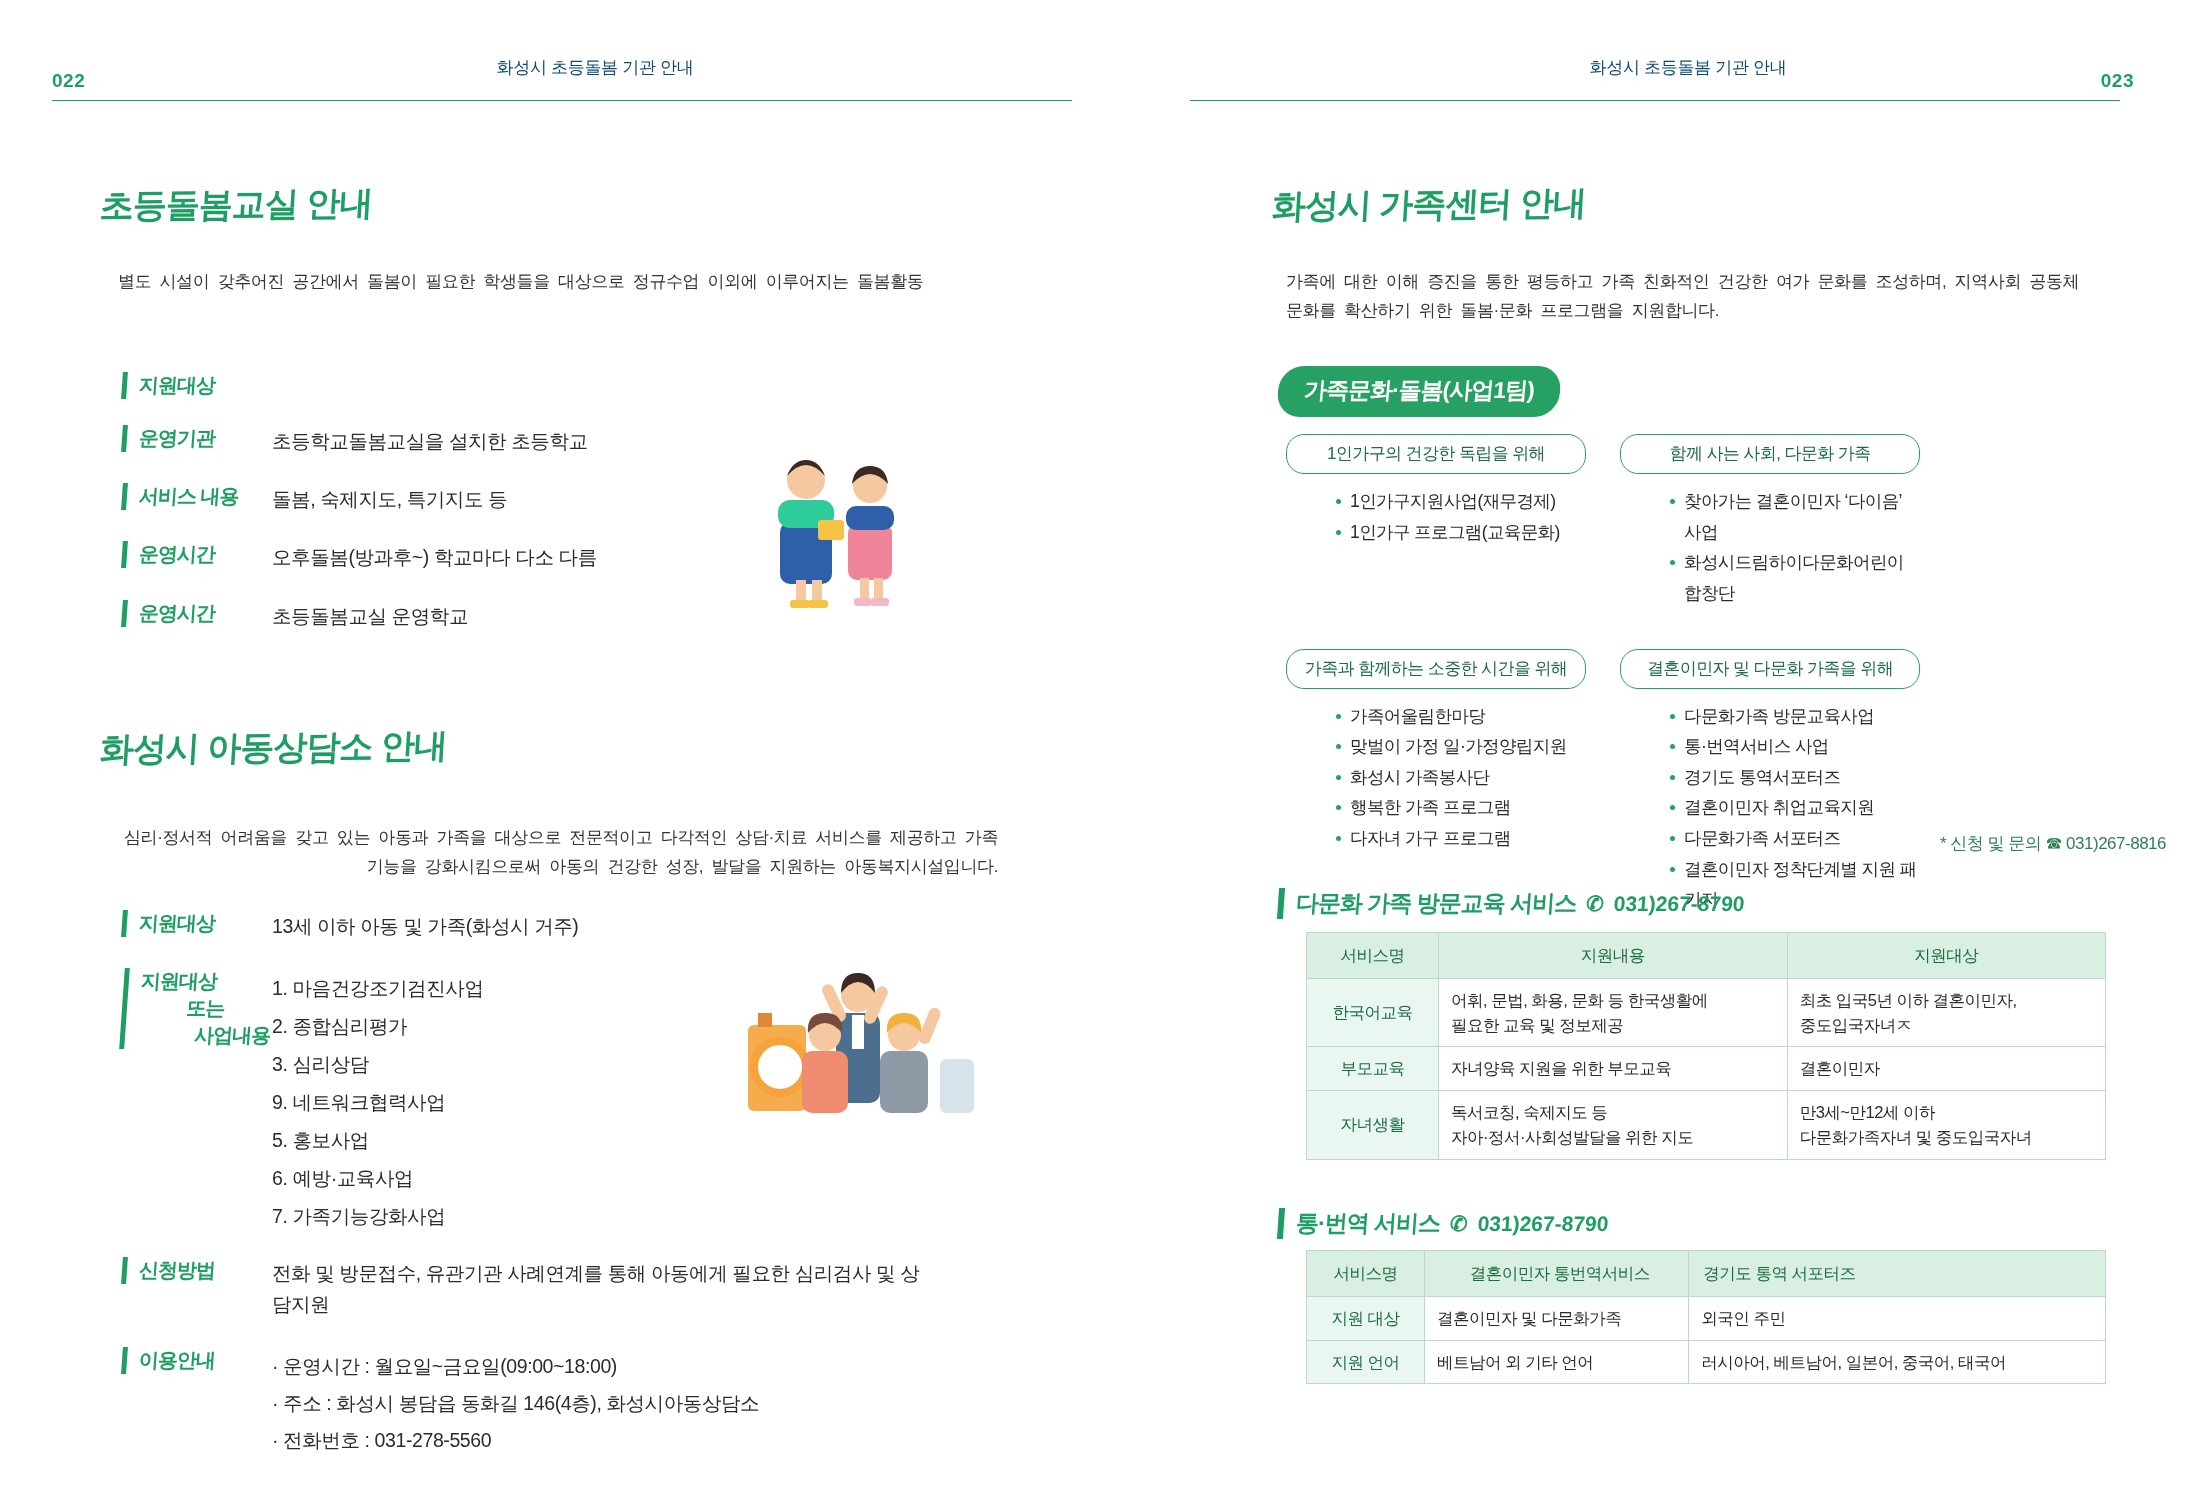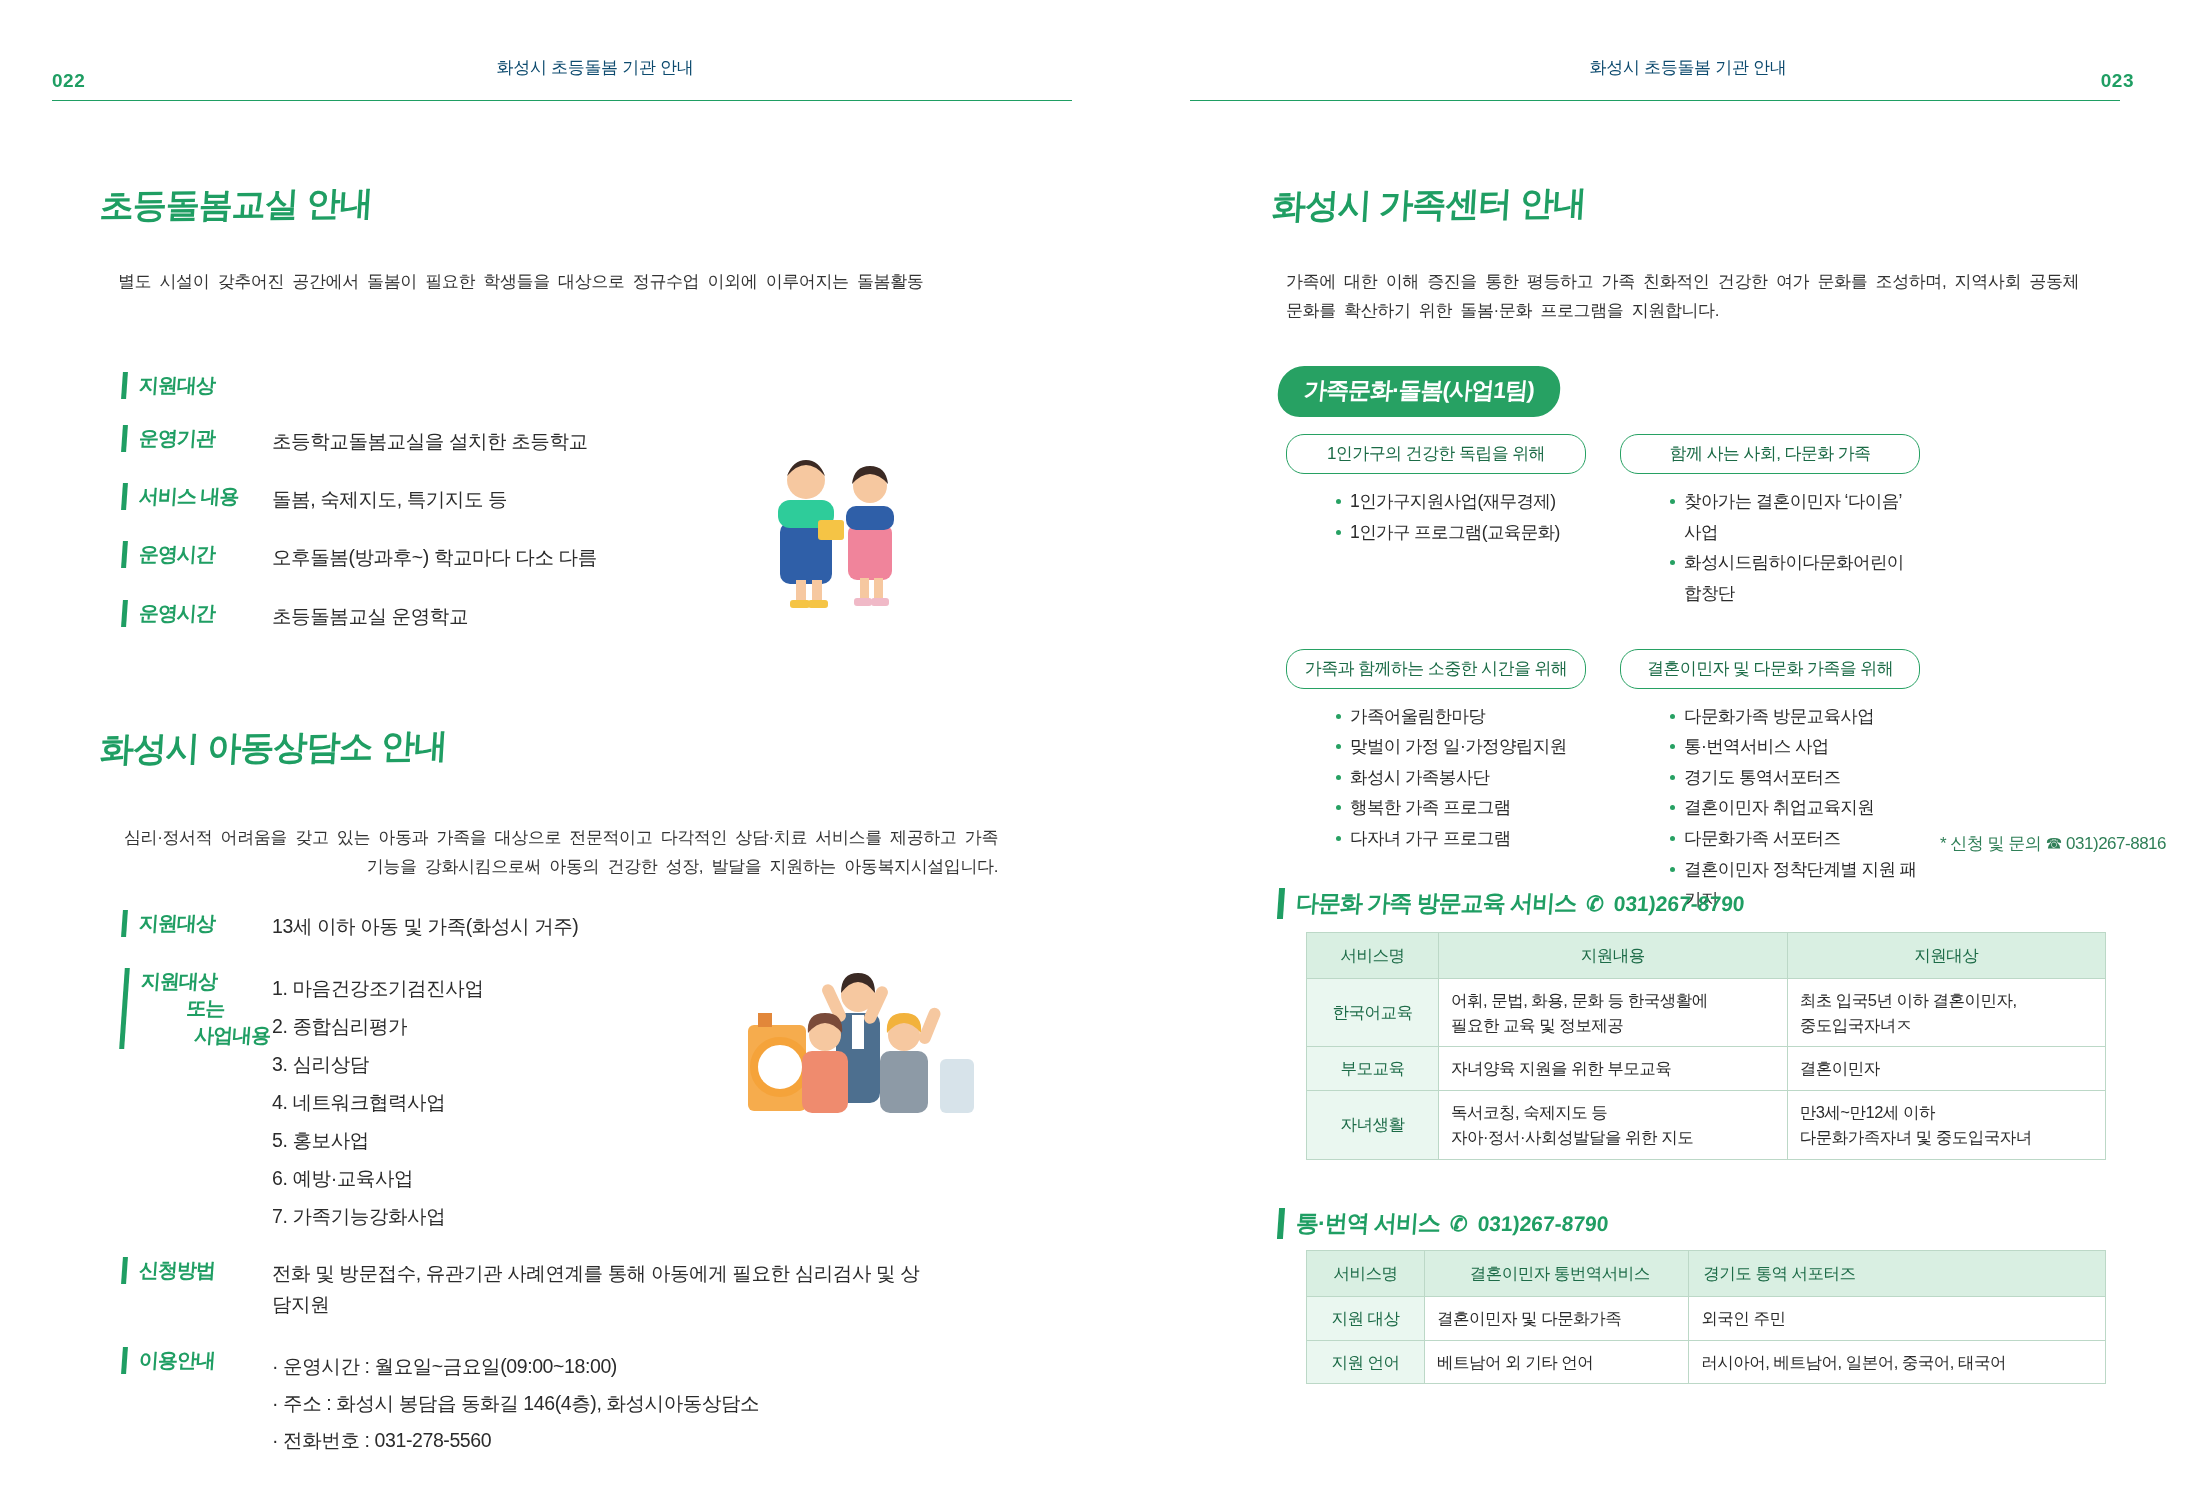--- a/index.html
+++ b/index.html
@@ -273,21 +273,21 @@
       <div class="spec-row" style="margin-bottom:22px;">
         <div class="spec-key" style="text-align:left;">
           <span>지원대상</span>
           <span style="text-align:center;">또는</span>
           <span style="text-align:right;">사업내용</span>
         </div>
         <div class="spec-val" style="line-height:1.95;">
           <span class="li">1. 마음건강조기검진사업</span>
           <span class="li">2. 종합심리평가</span>
           <span class="li">3. 심리상담</span>
-          <span class="li">4. 네트워크협력사업</span>
+          <span class="li">9. 네트워크협력사업</span>
           <span class="li">5. 홍보사업</span>
           <span class="li">6. 예방·교육사업</span>
           <span class="li">7. 가족기능강화사업</span>
         </div>
       </div>
 
       <div class="spec-row">
         <div class="spec-key">
             <span>신청방법</span>
           </div>

